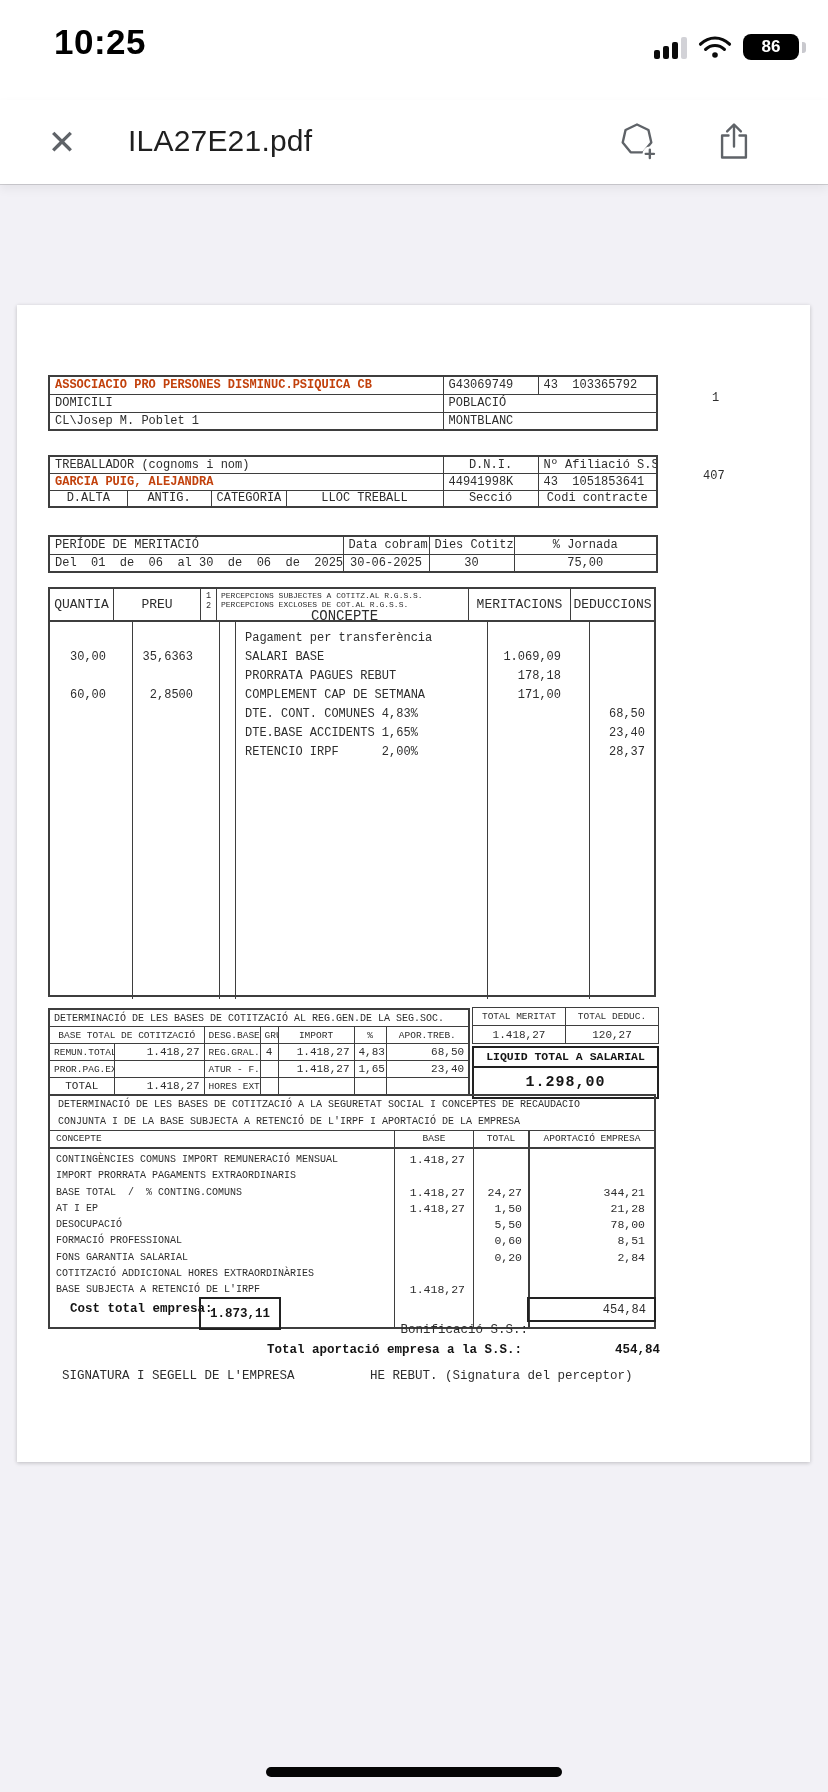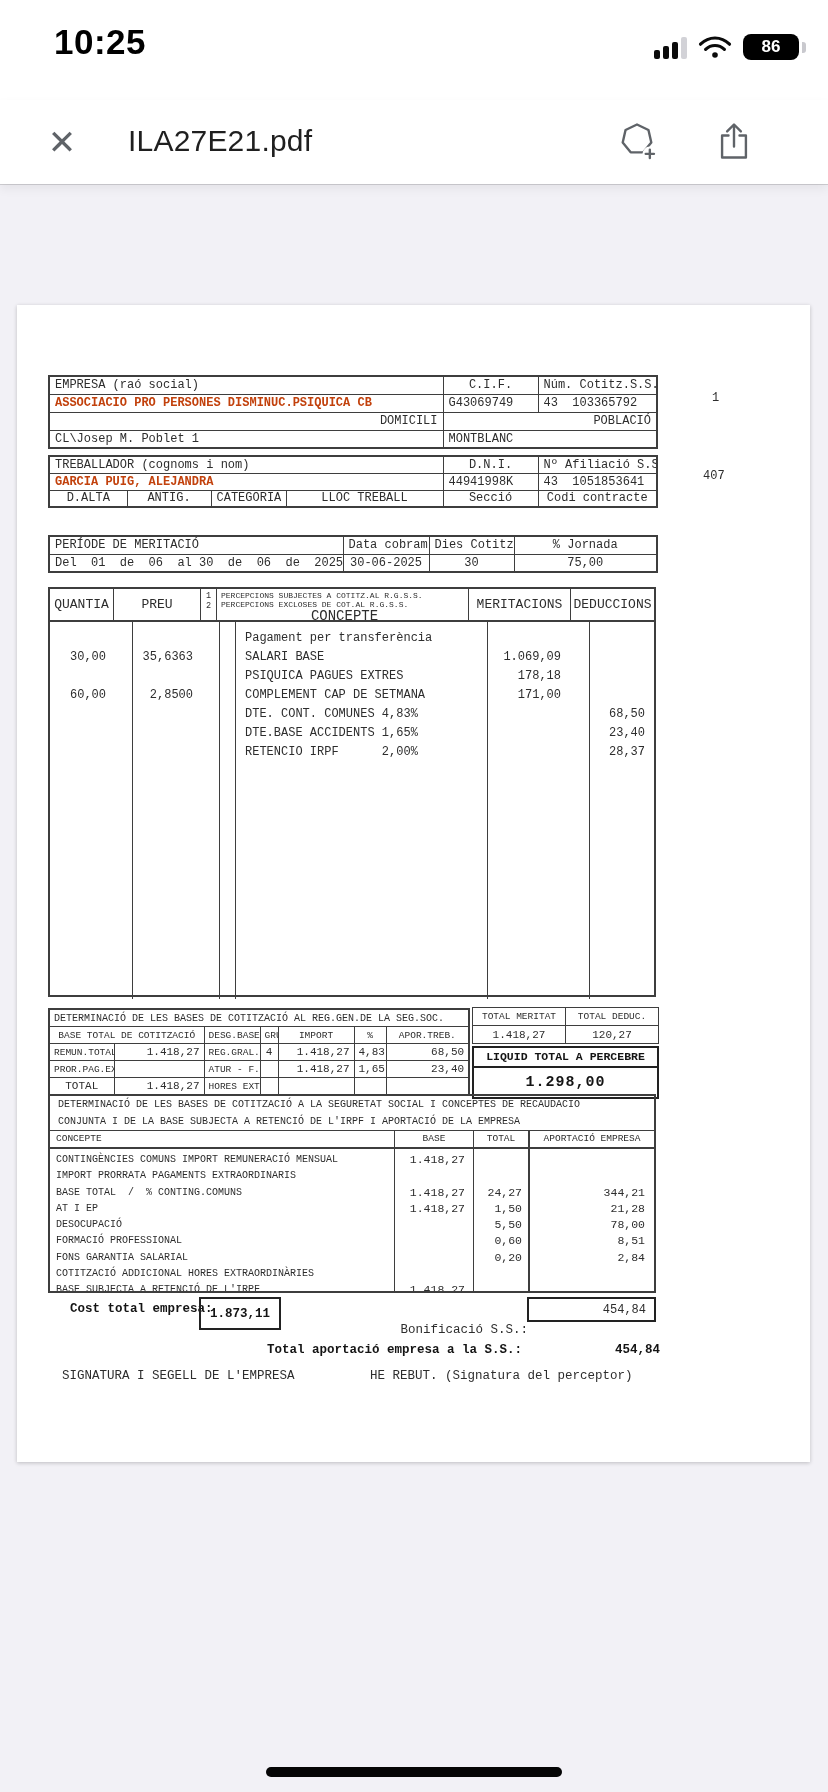--- a/index.html
+++ b/index.html
@@ -79,21 +79,21 @@
   .liquid .llab{font-weight:700;font-size:11.5px;color:#141414;text-align:center;height:18px;line-height:18px;
     border-bottom:2px solid #222;white-space:pre;}
   .liquid .lval{font-weight:700;font-size:15px;color:#141414;text-align:center;height:29px;line-height:29px;letter-spacing:1px;}
   
   .sstab{border:2px solid #3e3e3e;box-sizing:border-box;width:608px;}
   .ss-title{font-size:10px;line-height:17px;padding-left:8px;white-space:pre;}
   .ss-head{display:grid;grid-template-columns:344px 79px 55px 126px;height:16px;border-top:1px solid #3e3e3e;border-bottom:2px solid #3e3e3e;}
   .ss-head > div{border-left:1px solid #3e3e3e;font-size:9.5px;line-height:15px;text-align:center;white-space:pre;overflow:hidden;}
   .ss-head > div:first-child{border-left:none;text-align:left;padding-left:6px;}
   .ss-head > div:last-child{border-left:2px solid #3e3e3e;}
-  .ss-body{display:grid;grid-template-columns:344px 79px 55px 126px;height:142px;}
+  .ss-body{display:grid;grid-template-columns:344px 79px 55px 126px;height:178px;}
   .ss-col{border-left:1px solid #3e3e3e;padding-top:3px;overflow:hidden;}
   .ss-col:first-child{border-left:none;}
   .ss-col:last-child{border-left:2px solid #3e3e3e;}
   .ss-col .cl{height:16.3px;line-height:16.3px;white-space:pre;overflow:hidden;}
   .ss-c .cl{font-size:10px;padding-left:6px;}
   .ss-b .cl{font-size:11.5px;text-align:right;padding-right:8px;}
   .ss-t .cl{font-size:11.5px;text-align:right;padding-right:6px;}
   .ss-a .cl{font-size:11.5px;text-align:right;padding-right:9px;}
   
   .fbold{font-weight:700;color:#141414;font-size:12.5px;white-space:pre;}
@@ -153,31 +153,26 @@
       <span class="abs badge" style="left:695px;top:86px;">1</span>
       <span class="abs badge" style="left:686px;top:164px;">407</span>
 
       <table class="doc-table abs" style="left:31px;top:70px;width:608px;">
         <colgroup>
             <col style="width:394px">
             <col style="width:95px">
             <col style="width:119px">
           </colgroup>
         <tbody>
-            <tr style="height:18px;">
-          <td>EMPRESA (raó social)</td>
-          <td class="ctr">C.I.F.</td>
-          <td>Núm. Cotitz.S.S.</td>
-        </tr>
         <tr style="height:18px;">
           <td class="b">ASSOCIACIO PRO PERSONES DISMINUC.PSIQUICA CB</td>
           <td>G43069749</td>
           <td>43  103365792</td>
         </tr>
-        <tr style="height:18px;text-align:right;">
+        <tr style="height:18px;">
           <td>DOMICILI</td>
           <td colspan="2">POBLACIÓ</td>
         </tr>
         <tr style="height:18px;">
           <td>CL\Josep M. Poblet 1</td>
           <td colspan="2">MONTBLANC</td>
         </tr>
       </tbody>
         </table>
 
@@ -275,21 +270,21 @@
             <div class="cl">1</div>
             <div class="cl">1</div>
             <div class="cl">1</div>
             <div class="cl">2</div>
             <div class="cl">2</div>
             <div class="cl">2</div>
           </div>
           <div class="c-col col-c">
             <div class="cl">Pagament per transferència</div>
             <div class="cl">SALARI BASE</div>
-            <div class="cl">PSIQUICA PAGUES EXTRES</div>
+            <div class="cl">PRORRATA PAGUES REBUT</div>
             <div class="cl">COMPLEMENT CAP DE SETMANA</div>
             <div class="cl">DTE. CONT. COMUNES 4,83%</div>
             <div class="cl">DTE.BASE ACCIDENTS 1,65%</div>
             <div class="cl">RETENCIO IRPF      2,00%</div>
           </div>
           <div class="c-col col-m">
             <div class="cl"></div>
             <div class="cl">1.069,09</div>
             <div class="cl">178,18</div>
             <div class="cl">171,00</div>
@@ -368,21 +363,21 @@
             <td class="lab">TOTAL MERITAT</td>
             <td class="lab">TOTAL DEDUC.</td>
           </tr>
           <tr>
             <td class="val">1.418,27</td>
             <td class="val">120,27</td>
           </tr>
         </tbody>
           </table>
         <div class="liquid">
-          <div class="llab">LIQUID TOTAL A PERCEBRE</div>
+          <div class="llab">LIQUID TOTAL A SALARIAL</div>
           <div class="lval">1.298,00</div>
         </div>
       </div>
 
       <div class="sstab abs" style="left:31px;top:789px;">
         <div class="ss-title">DETERMINACIÓ DE LES BASES DE COTITZACIÓ A LA SEGURETAT SOCIAL I CONCEPTES DE RECAUDACIÓ</div>
         <div class="ss-title">CONJUNTA I DE LA BASE SUBJECTA A RETENCIÓ DE L'IRPF I APORTACIÓ DE LA EMPRESA</div>
         <div class="ss-head">
           <div>CONCEPTE</div>
           <div>BASE</div>

